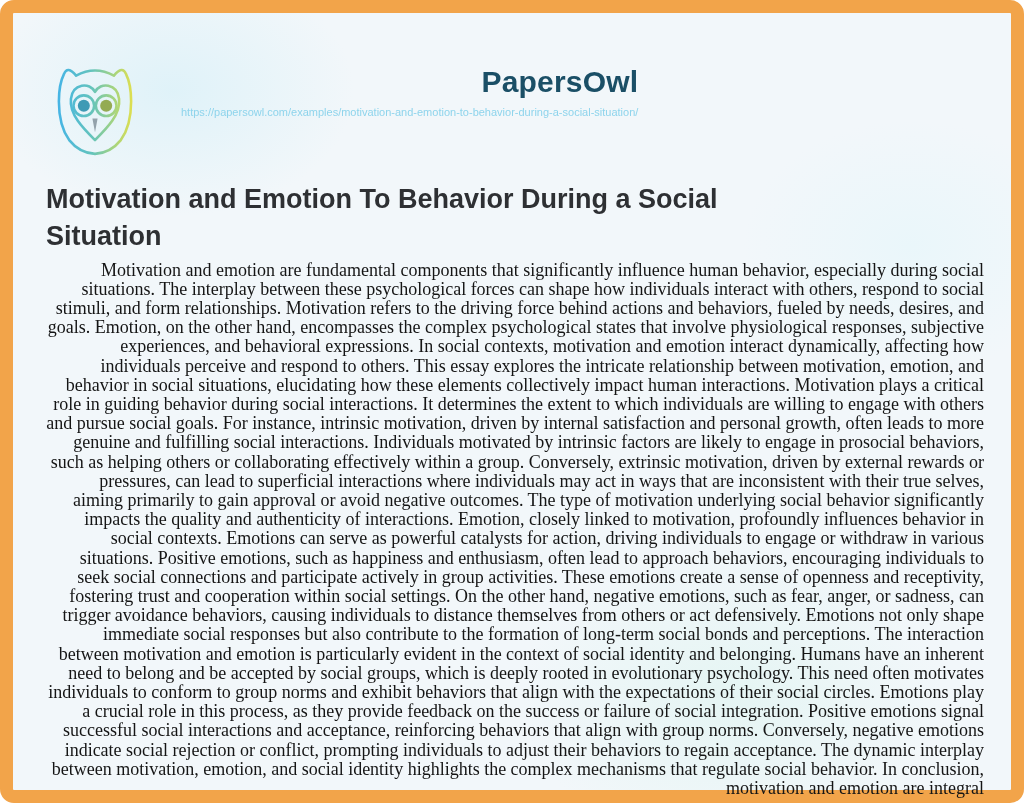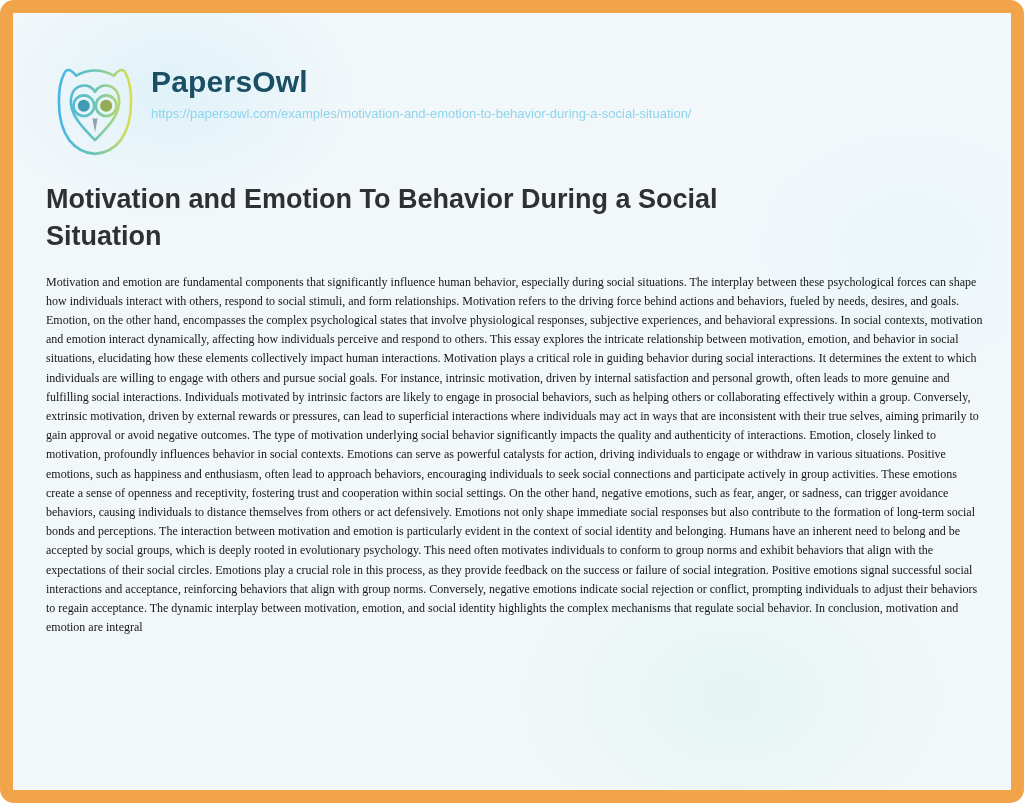--- a/index.html
+++ b/index.html
@@ -35,46 +35,48 @@
   }
   .logo-box svg { width: 100%; height: 100%; display: block; }
   .header-text { padding-top: 4px; }
   .brand {
     font-size: 30px;
     font-weight: 700;
     color: #1b4f66;
     letter-spacing: 0.2px;
     line-height: 1.1;
     margin: 0 0 7px 0;
+    text-align: right;
   }
   .url {
-    font-size: 13px;
+    font-size: 11px;
     line-height: 1.45;
     color: #8ed4ec;
     max-width: 735px;
     overflow-wrap: break-word;
     text-decoration: none;
     display: block;
+    margin-left: 30px;
   }
   .title {
     margin: 22px 0 0 0;
     max-width: 720px;
     font-size: 27px;
     font-weight: 700;
     color: #2e3033;
     line-height: 1.38;
   }
   .body-text {
-    margin-top: 17px;
+    margin-top: 5px;
     width: 938px;
     font-family: "Liberation Serif", serif;
-    font-size: 12px;
+    font-size: 18px;
     line-height: 19.2px;
     color: #151515;
-    text-align: left;
+    text-align: right;
   }
 </style>
 </head>
 <body>
 
 <div class="page-frame">
   <div class="content">
 
     <div class="header">
       <div class="logo-box">

